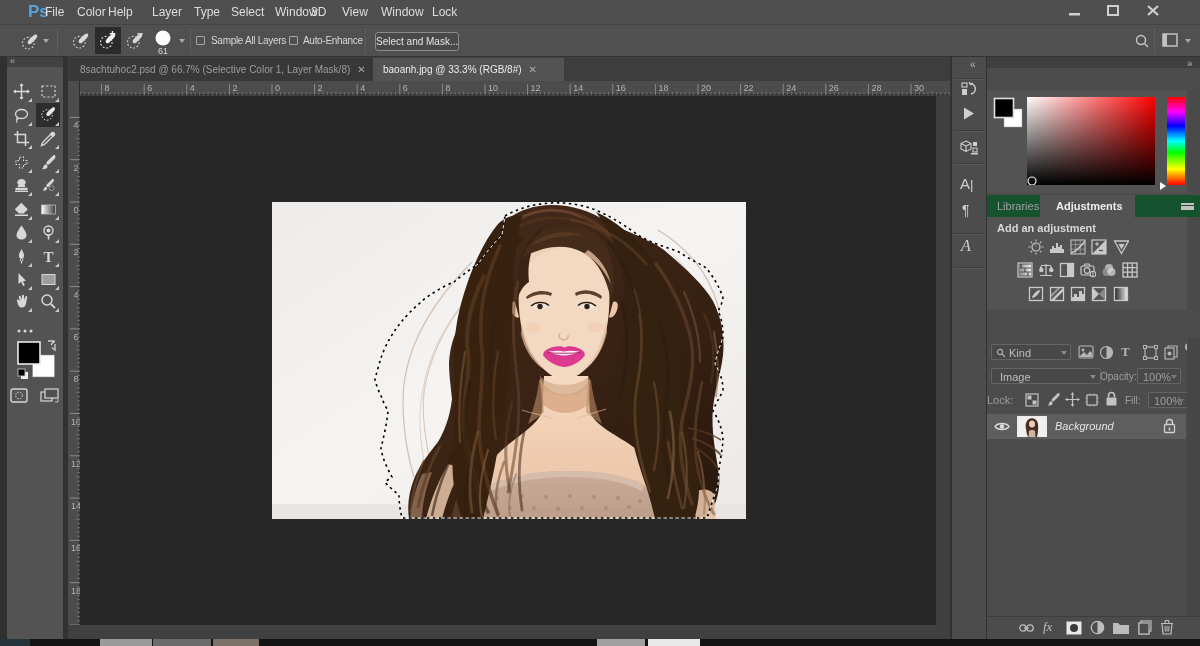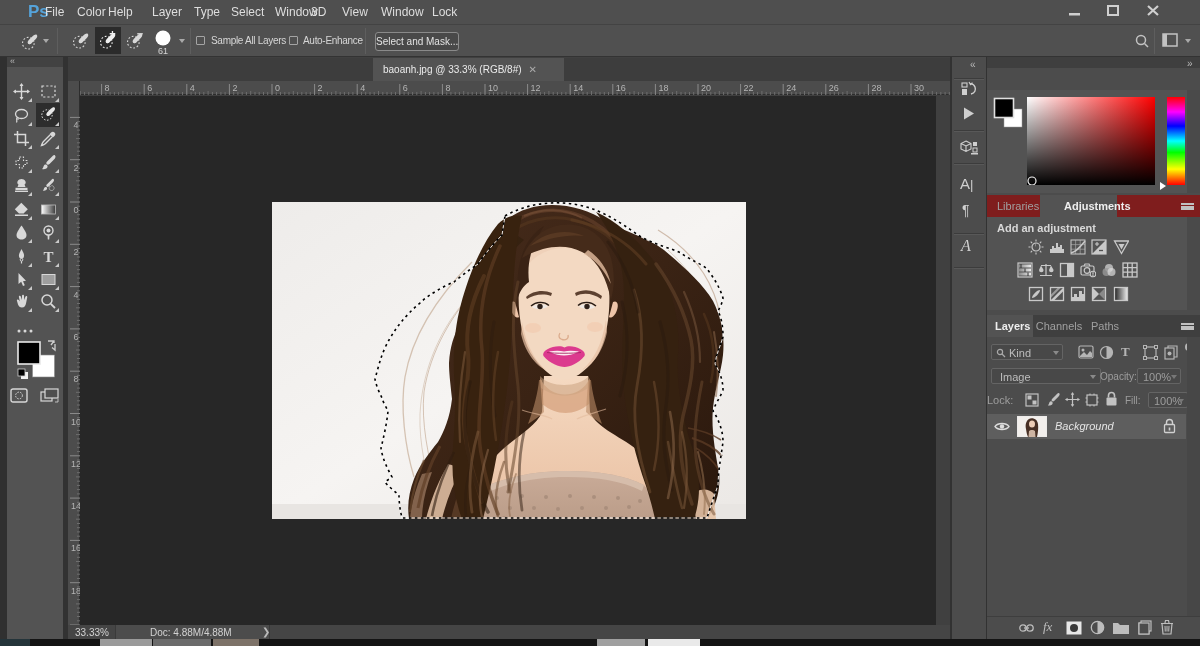--- a/index.html
+++ b/index.html
@@ -305,20 +305,21 @@
       </svg>
 <svg class="abs" style="left:33px;top:331px" width="20" height="16" viewBox="0 0 20 16">
         <rect x="1" y="4" width="11" height="9" fill="none" stroke="#d8d8d8" stroke-width="1.2"></rect>
         <rect x="5" y="1" width="13" height="9" fill="#4f4f4f" stroke="#d8d8d8" stroke-width="1.2"></rect>
         <path d="M15 14 L18 14 L18 11" fill="none" stroke="#d8d8d8" stroke-width="0.8"></path>
       </svg>
   </div>
 
   <div id="docwin">
     <div id="tabbar">
+      <div class="dtab" id="tab1"><span style="margin-left:9px">8sachtuhoc2.psd @ 66.7% (Selective Color 1, Layer Mask/8)</span><span class="tabx">✕</span></div>
       <div class="dtab" id="tab2"><span style="margin-left:10px">baoanh.jpg @ 33.3% (RGB/8#)</span><span class="tabx">✕</span></div>
     </div>
     <div id="rulerh">
         <svg width="870" height="14" style="display:block">
           <line x1="-16.7" y1="11" x2="-16.7" y2="14" stroke="#6e6e6e" stroke-width="1"></line>
           <line x1="-12.5" y1="11" x2="-12.5" y2="14" stroke="#6e6e6e" stroke-width="1"></line>
           <line x1="-8.2" y1="11" x2="-8.2" y2="14" stroke="#6e6e6e" stroke-width="1"></line>
           <line x1="-4.0" y1="11" x2="-4.0" y2="14" stroke="#6e6e6e" stroke-width="1"></line>
           <line x1="0.3" y1="10" x2="0.3" y2="14" stroke="#6e6e6e" stroke-width="1"></line>
           <line x1="4.6" y1="11" x2="4.6" y2="14" stroke="#6e6e6e" stroke-width="1"></line>
@@ -980,26 +981,20 @@
   C 153 96 159 92 166 88
   C 171 85 177 82 182 80
   C 189 74 197 68 206 62
   C 213 52 221 42 230 33
   C 231 27 232 20 233 14 Z" stroke="#000000" stroke-width="1.6" stroke-dasharray="2.5,3.5"></path>
 </g>
 </svg>
 </div>
     </div>
     <div id="vscroll"></div>
-    <div id="docstatus">
-      <span class="abs" style="left:7px;top:2px">33.33%</span>
-      <div class="abs" style="left:47px;top:0;width:155px;height:14px;background:#4c4c4c;border-left:1px solid #3a3a3a;border-right:1px solid #3a3a3a"></div>
-      <span class="abs" style="left:82px;top:2px">Doc: 4.88M/4.88M</span>
-      <span class="abs" style="left:194px;top:1px;color:#bbb">❯</span>
-    </div>
   </div>
 
   <div id="rightstrip">
       <div class="abs" style="left:18px;top:2px;color:#b8b8b8;font-size:10px;letter-spacing:-1px">«</div>
 <div class="abs" style="left:2px;top:21px;width:30px;height:1px;background:#3c3c3c"></div>
 <div class="abs" style="left:2px;top:22px;width:30px;height:1px;background:#585858"></div>
 <div class="abs" style="left:2px;top:73px;width:30px;height:1px;background:#3c3c3c"></div>
 <div class="abs" style="left:2px;top:74px;width:30px;height:1px;background:#585858"></div>
 <div class="abs" style="left:2px;top:106px;width:30px;height:1px;background:#3c3c3c"></div>
 <div class="abs" style="left:2px;top:107px;width:30px;height:1px;background:#585858"></div>
@@ -1059,23 +1054,23 @@
             <stop offset="0.63" stop-color="#0f0"></stop>
             <stop offset="0.82" stop-color="#ff0"></stop>
             <stop offset="1" stop-color="#f00"></stop>
           </linearGradient>
         </defs>
         <rect width="18" height="88" fill="url(#hueg)"></rect>
       </svg>
 <svg class="abs" style="left:172px;top:124px" width="8" height="10">
         <path d="M1 1 L7 5 L1 9 Z" fill="#fff"></path>
       </svg>
-<div class="abs" style="left:0;top:138px;width:213px;height:22px;background:#7f1d1d">
+<div class="abs" style="left:0;top:138px;width:213px;height:22px;background:#14532d">
         <div class="ptab off" style="left:10px;width:50px">Libraries</div>
-        <div class="ptab on" style="left:53px;width:77px;padding-left:24px">Adjustments</div>
+        <div class="ptab on" style="left:53px;width:95px;padding-left:16px">Adjustments</div>
         <div class="hamb"></div>
       </div>
 <div class="abs" style="left:0;top:160px;width:213px;height:93px;background:#535353"></div>
 <div class="abs" style="left:10px;top:165px;font-size:11px;font-weight:bold;color:#d8d8d8">Add an adjustment</div>
 <svg class="abs" style="left:41px;top:182px" width="16" height="16" viewBox="0 0 16 16">
         <circle cx="8" cy="8" r="4" fill="none" stroke="#c9c9c9" stroke-width="1.2"></circle>
         <path d="M8 8 A4 4 0 0 1 8 4 Z" fill="#c9c9c9"></path>
         <path d="M8 0.5 L8 2.5 M8 13.5 L8 15.5 M0.5 8 L2.5 8 M13.5 8 L15.5 8 M2.7 2.7 L4.1 4.1 M11.9 11.9 L13.3 13.3 M13.3 2.7 L11.9 4.1 M4.1 11.9 L2.7 13.3" stroke="#c9c9c9" stroke-width="1.1"></path>
       </svg>
 <svg class="abs" style="left:62px;top:182px" width="16" height="16" viewBox="0 0 16 16">
@@ -1153,28 +1148,22 @@
       </svg>
 <svg class="abs" style="left:126px;top:229px" width="16" height="16" viewBox="0 0 16 16">
         <defs>
           <linearGradient id="sc1" x1="0" x2="1">
             <stop offset="0" stop-color="#222"></stop>
             <stop offset="1" stop-color="#eee"></stop>
           </linearGradient>
         </defs>
         <rect x="1.5" y="1.5" width="13" height="13" fill="url(#sc1)" stroke="#c9c9c9" stroke-width="1.3"></rect>
       </svg>
-<div class="abs" style="left:0;top:258px;width:213px;height:22px;background:#3f3f3f">
-        <div class="ptab on" style="left:0;width:46px;padding-left:8px">Layers</div>
-        <div class="ptab off" style="left:44px;width:56px;text-align:center">Channels</div>
-        <div class="ptab off" style="left:98px;width:40px;text-align:center">Paths</div>
-        <div class="hamb"></div>
-      </div>
 <div class="abs" style="left:0;top:280px;width:213px;height:279px;background:#4c4c4c"></div>
-<div class="ddbox" style="left:4px;top:287px;width:72px;height:16px">
+<div class="ddbox" style="left:4px;top:287px;width:80px;height:16px">
         <svg class="abs" style="left:4px;top:3px" width="10" height="10" viewBox="0 0 10 10">
           <circle cx="4" cy="4" r="2.6" fill="none" stroke="#aaa" stroke-width="1.2"></circle>
           <line x1="6" y1="6" x2="9" y2="9" stroke="#aaa" stroke-width="1.2"></line>
         </svg>
         <span style="position:absolute;left:17px;top:2px">Kind</span>
         <div class="caret" style="right:3px;top:6px;border-top-color:#8a8a8a"></div>
       </div>
 <svg class="abs" style="left:91px;top:288px" width="16" height="14" viewBox="0 0 16 14">
         <rect x="1" y="1" width="14" height="12" rx="1.5" fill="none" stroke="#b5b5b5" stroke-width="1.2"></rect>
         <circle cx="5" cy="5" r="1.5" fill="#b5b5b5"></circle>

